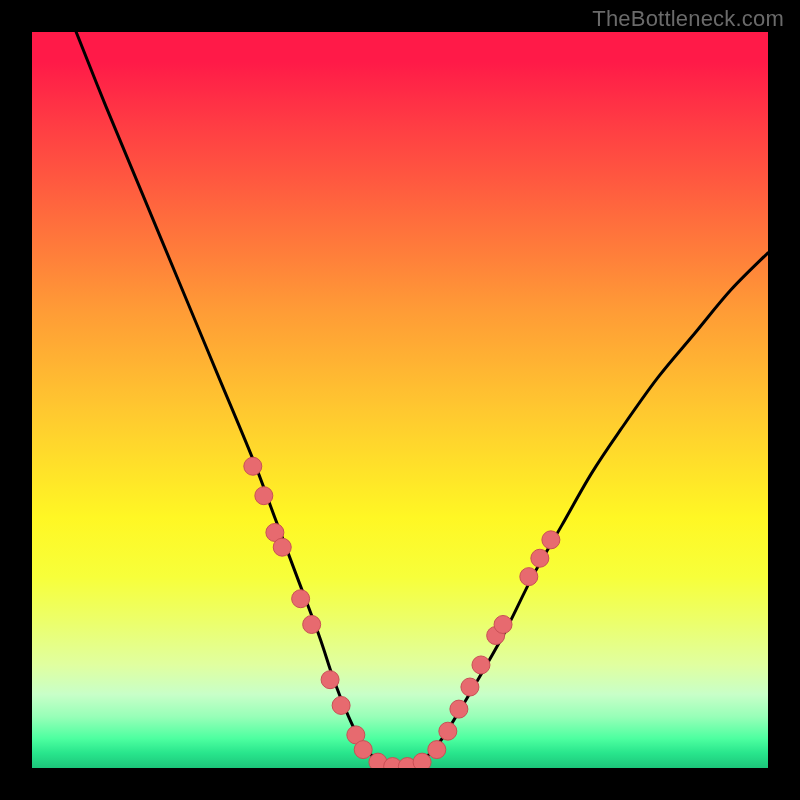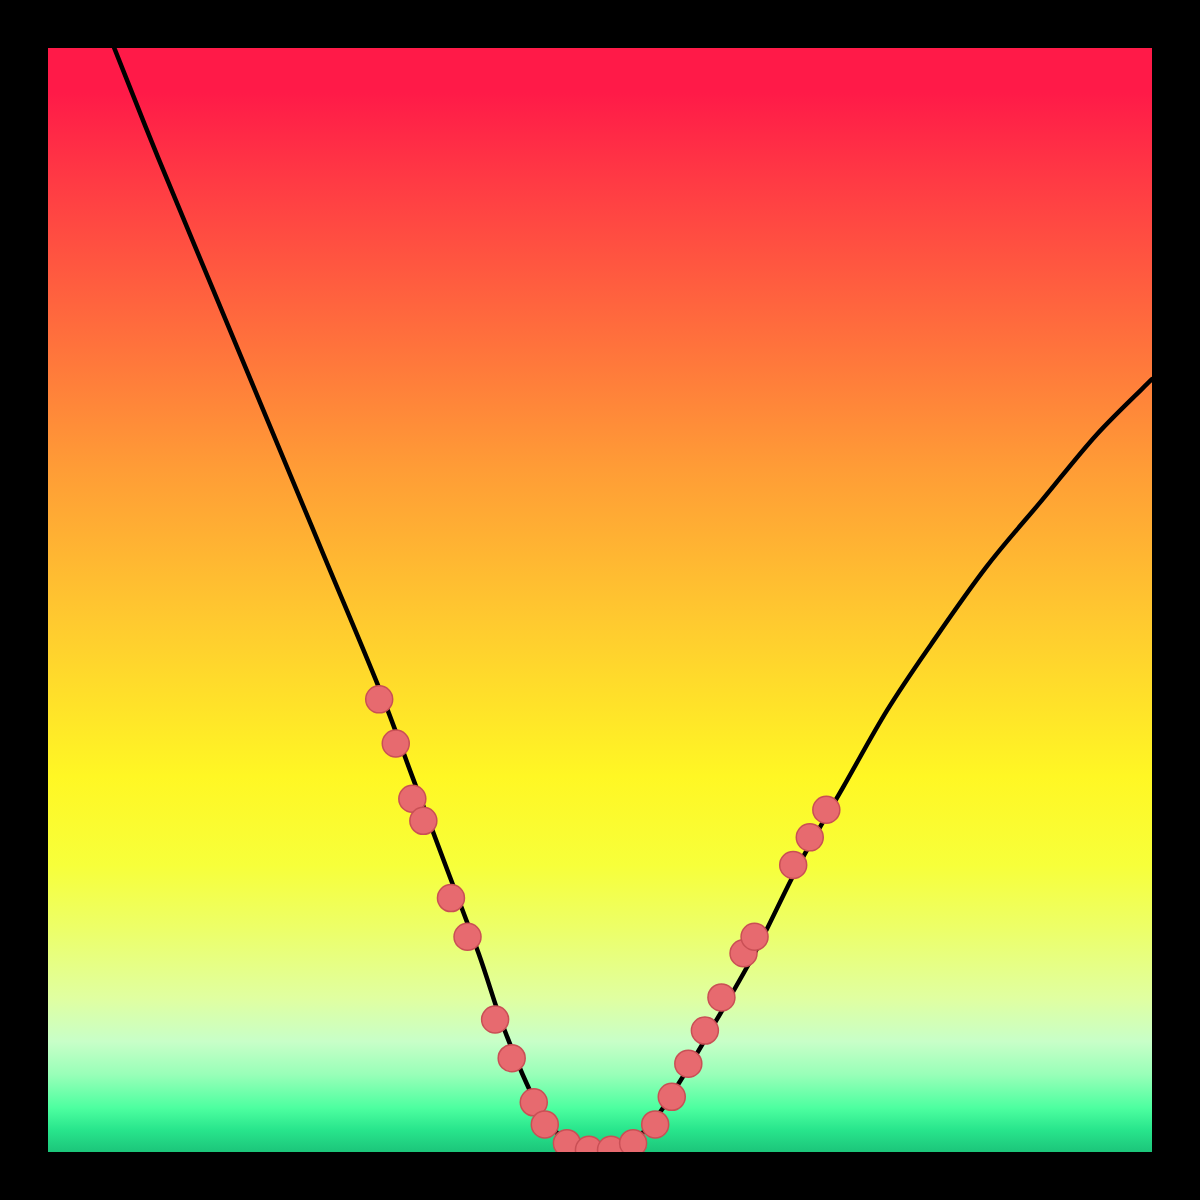--- a/index.html
+++ b/index.html
@@ -90,13 +90,14 @@
         <circle cx="426.88" cy="677.12" r="9" fill="#e76a6f" stroke="#c94f55" stroke-width="1"></circle>
         <circle cx="437.91999999999996" cy="655.04" r="9" fill="#e76a6f" stroke="#c94f55" stroke-width="1"></circle>
         <circle cx="448.96" cy="632.96" r="9" fill="#e76a6f" stroke="#c94f55" stroke-width="1"></circle>
         <circle cx="463.68" cy="603.52" r="9" fill="#e76a6f" stroke="#c94f55" stroke-width="1"></circle>
         <circle cx="471.04" cy="592.48" r="9" fill="#e76a6f" stroke="#c94f55" stroke-width="1"></circle>
         <circle cx="496.8" cy="544.64" r="9" fill="#e76a6f" stroke="#c94f55" stroke-width="1"></circle>
         <circle cx="507.84" cy="526.24" r="9" fill="#e76a6f" stroke="#c94f55" stroke-width="1"></circle>
         <circle cx="518.88" cy="507.84000000000003" r="9" fill="#e76a6f" stroke="#c94f55" stroke-width="1"></circle>
       </svg>
   </div>
+  <div class="watermark">TheBottleneck.com</div>
 </div>
 
 </body></html>

